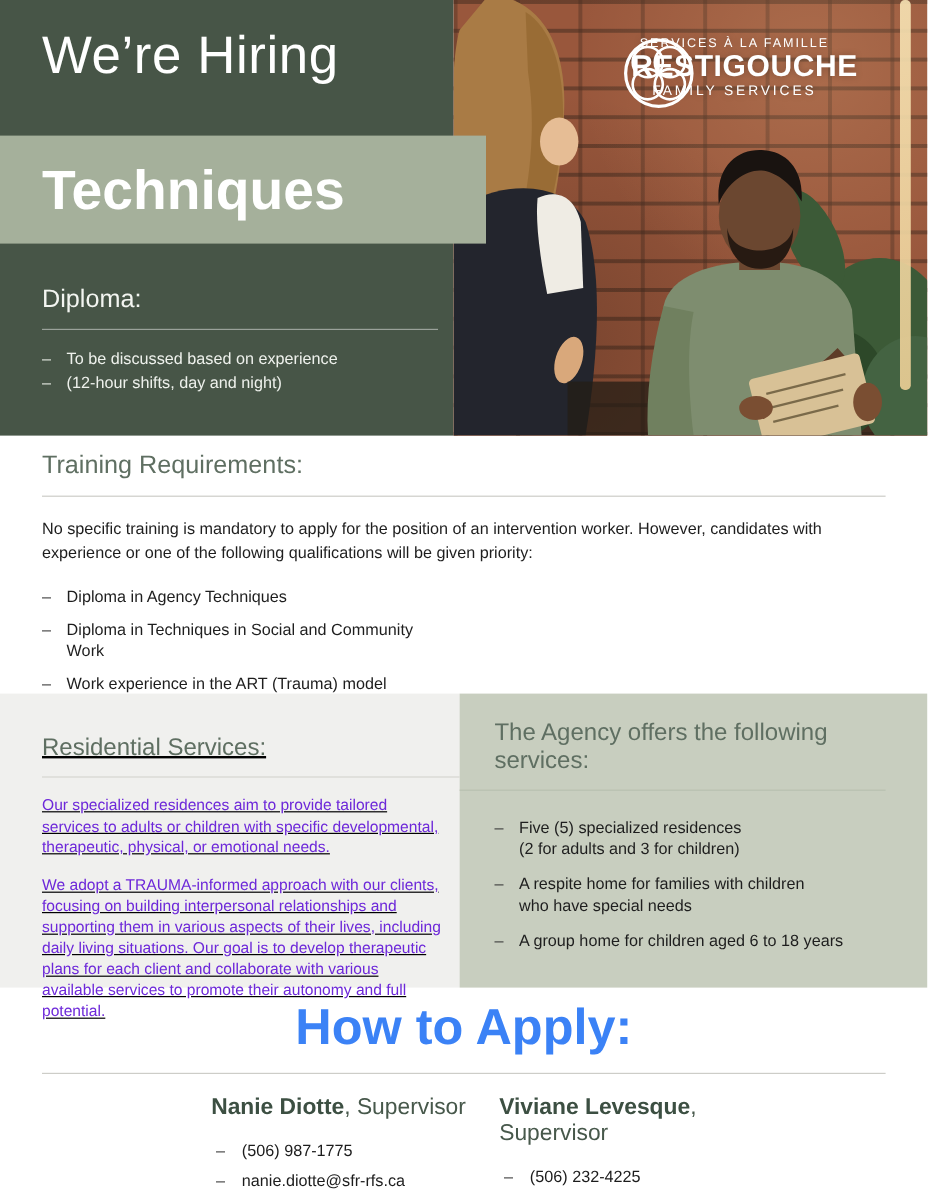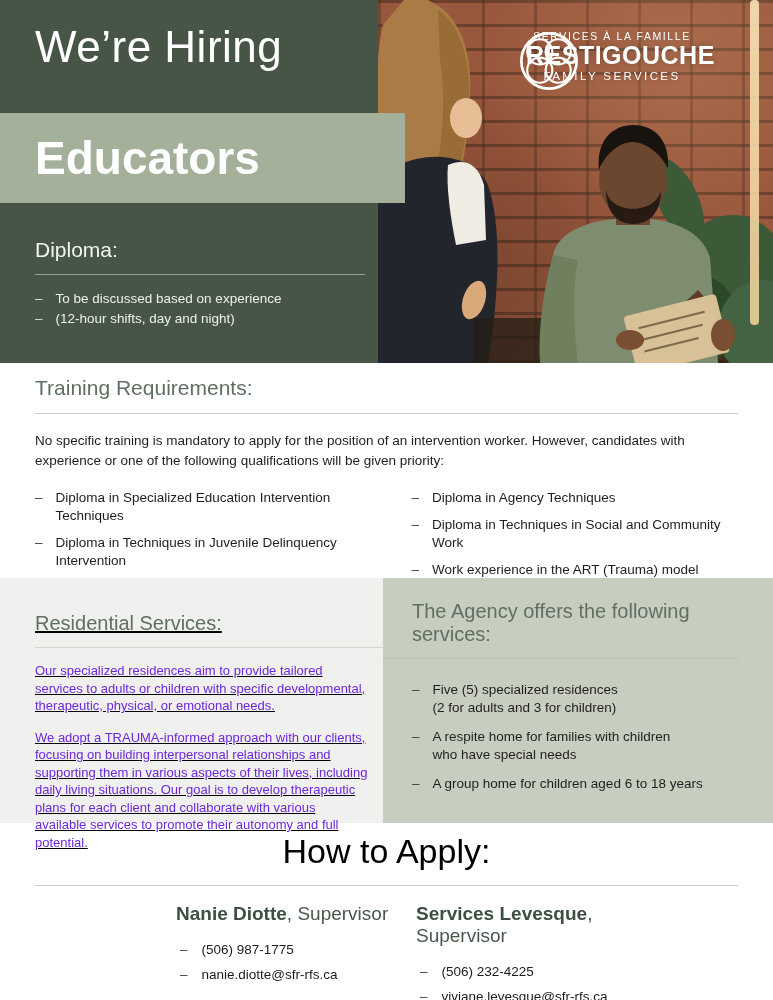--- a/index.html
+++ b/index.html
@@ -122,21 +122,21 @@
   .agency { position: absolute; left: 383px; top: 600px; width: 390px; }
   .agency .sec-heading { margin-left: 29px; }
   .agency .rule-light { margin-top: 12px; width: 355px; background: #b9c0b0; }
   .agency ul { margin-top: 22px; margin-left: 29px; width: 340px; }
   .agency li { margin-bottom: 11px; }
 
   
   .apply { position: absolute; left: 0; top: 832px; width: 773px; }
   .apply h2 {
     text-align: center;
-    font-size: 34px; font-weight: 400; color: #000000;
+    font-size: 42px; font-weight: 700; color: #3b82f6;
   }
   .apply .rule-light { margin: 14px 35px 0 35px; }
   .contacts { display: flex; margin-top: 17px; margin-left: 176px; }
   .contact { width: 240px; }
   .contact + .contact { margin-left: 0px; }
   .contact .who { font-size: 19px; color: #47584b; }
   .contact .who .name { font-weight: 700; color: #3c4f42; }
   .contact ul { margin-top: 12px; list-style: none; margin-left: 4px; }
   .contact li {
     display: flex; gap: 14px;
@@ -215,48 +215,41 @@
         <div class="logo-top">SERVICES À LA FAMILLE</div>
         <div class="logo-main">RESTIGOUCHE</div>
         <div class="logo-bottom">FAMILY SERVICES</div>
       </div>
     </div>
   </div>
 
   <div class="were-hiring">We’re Hiring</div>
 
   <div class="role-band">
-    <div class="role-title">Educators</div>
+    <div class="role-title">Techniques</div>
   </div>
 
   <div class="salary">
     <h2>Diploma:</h2>
     <div class="rule"></div>
     <ul>
       <li>
           <span>To be discussed based on experience</span>
         </li>
       <li>
           <span>(12-hour shifts, day and night)</span>
         </li>
     </ul>
   </div>
 
   <div class="training">
     <h2 class="sec-heading">Training Requirements:</h2>
     <div class="rule-light"></div>
     <p class="intro">No specific training is mandatory to apply for the position of an intervention worker. However, candidates with experience or one of the following qualifications will be given priority:</p>
     <div class="cols">
-      <ul class="dash-list col1">
-        <li><span>Diploma in Specialized Education Intervention
-Techniques</span></li>
-        <li><span>Diploma in Techniques in Juvenile Delinquency
-Intervention</span></li>
-        <li><span>Diploma in Correctional Techniques</span></li>
-      </ul>
       <ul class="dash-list col2">
         <li><span>Diploma in Agency Techniques</span></li>
         <li><span>Diploma in Techniques in Social and Community Work</span></li>
         <li><span>Work experience in the ART (Trauma) model</span></li>
       </ul>
     </div>
   </div>
 
   <div class="block-gray"></div>
   <div class="block-sage"></div>
@@ -292,21 +285,21 @@
           <li>
               <span>(506) 987-1775</span>
             </li>
           <li>
               <span>nanie.diotte@sfr-rfs.ca</span>
             </li>
         </ul>
       </div>
       <div class="contact">
         <div class="who">
-          <span class="name">Services Levesque</span><span>, Supervisor</span>
+          <span class="name">Viviane Levesque</span><span>, Supervisor</span>
         </div>
         <ul>
           <li>
               <span>(506) 232-4225</span>
             </li>
           <li>
               <span>viviane.levesque@sfr-rfs.ca</span>
             </li>
         </ul>
       </div>

